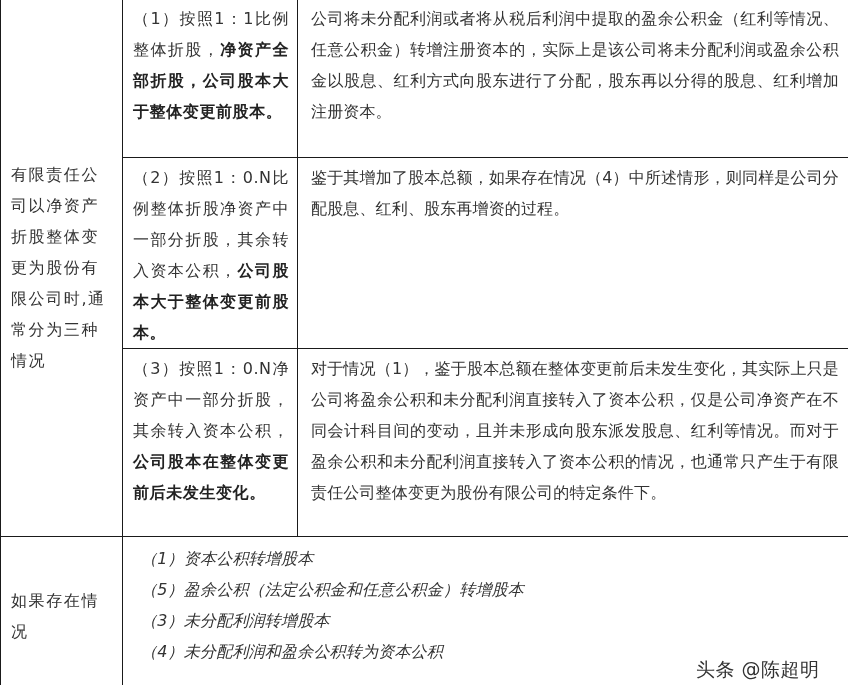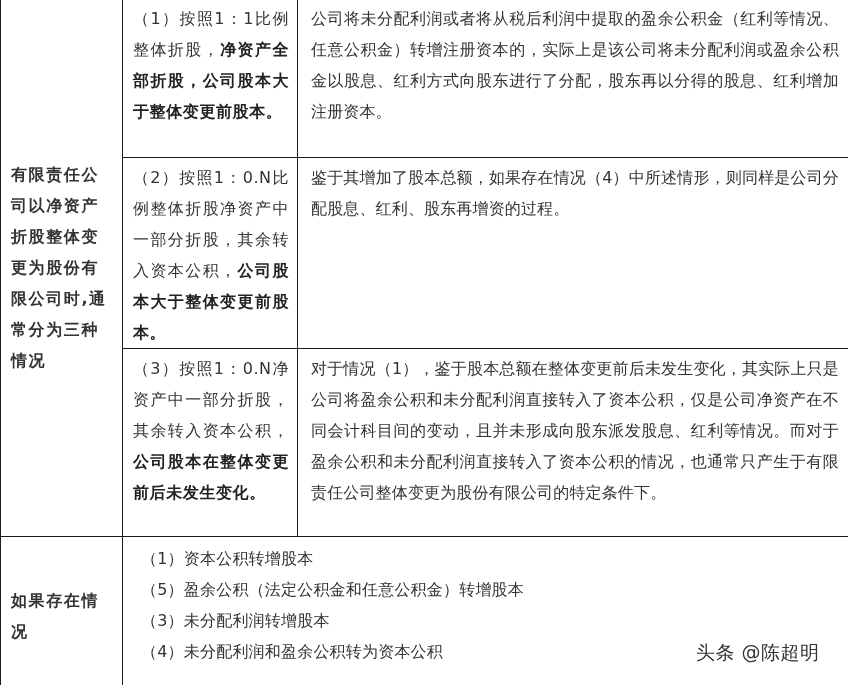--- a/index.html
+++ b/index.html
@@ -27,21 +27,20 @@
     border: 1.5px solid #1a1a1a;
     vertical-align: top;
     font-size: 16px;
     line-height: 31px;
     padding: 0;
     margin-left: 28px;
   }
   td.col-left {
     width: 121px;
     vertical-align: middle !important;
-    font-weight: bold;
   }
   td.col-mid { width: 174px; }
   td.col-right { width: 551px; }
   .cell-inner-left {
     padding: 0 6px 0 10px;
     letter-spacing: 1.6px;
   }
   .cell-inner-mid {
     padding: 4px 8px 0 10px;
     text-align: justify;
@@ -57,25 +56,26 @@
   tr.r2 td { height: 185px; }
   tr.r3 td { height: 187px; }
   tr.r4 td { height: 158px; }
   .list {
     padding: 6px 0 0 18px;
   }
   .list-item {
     font-size: 16px;
     line-height: 31px;
     letter-spacing: 0.2px;
+    font-style: italic;
   }
   .watermark {
     position: absolute;
     left: 696px;
-    top: 640px;
+    top: 657px;
     font-size: 19px;
     color: #333333;
     text-shadow: 1px 1px 0 #ffffff, -1px -1px 0 #ffffff, 1px -1px 0 #ffffff, -1px 1px 0 #ffffff;
     letter-spacing: 0.5px;
   }
 </style>
 </head>
 <body>
 
 <table class="main">

